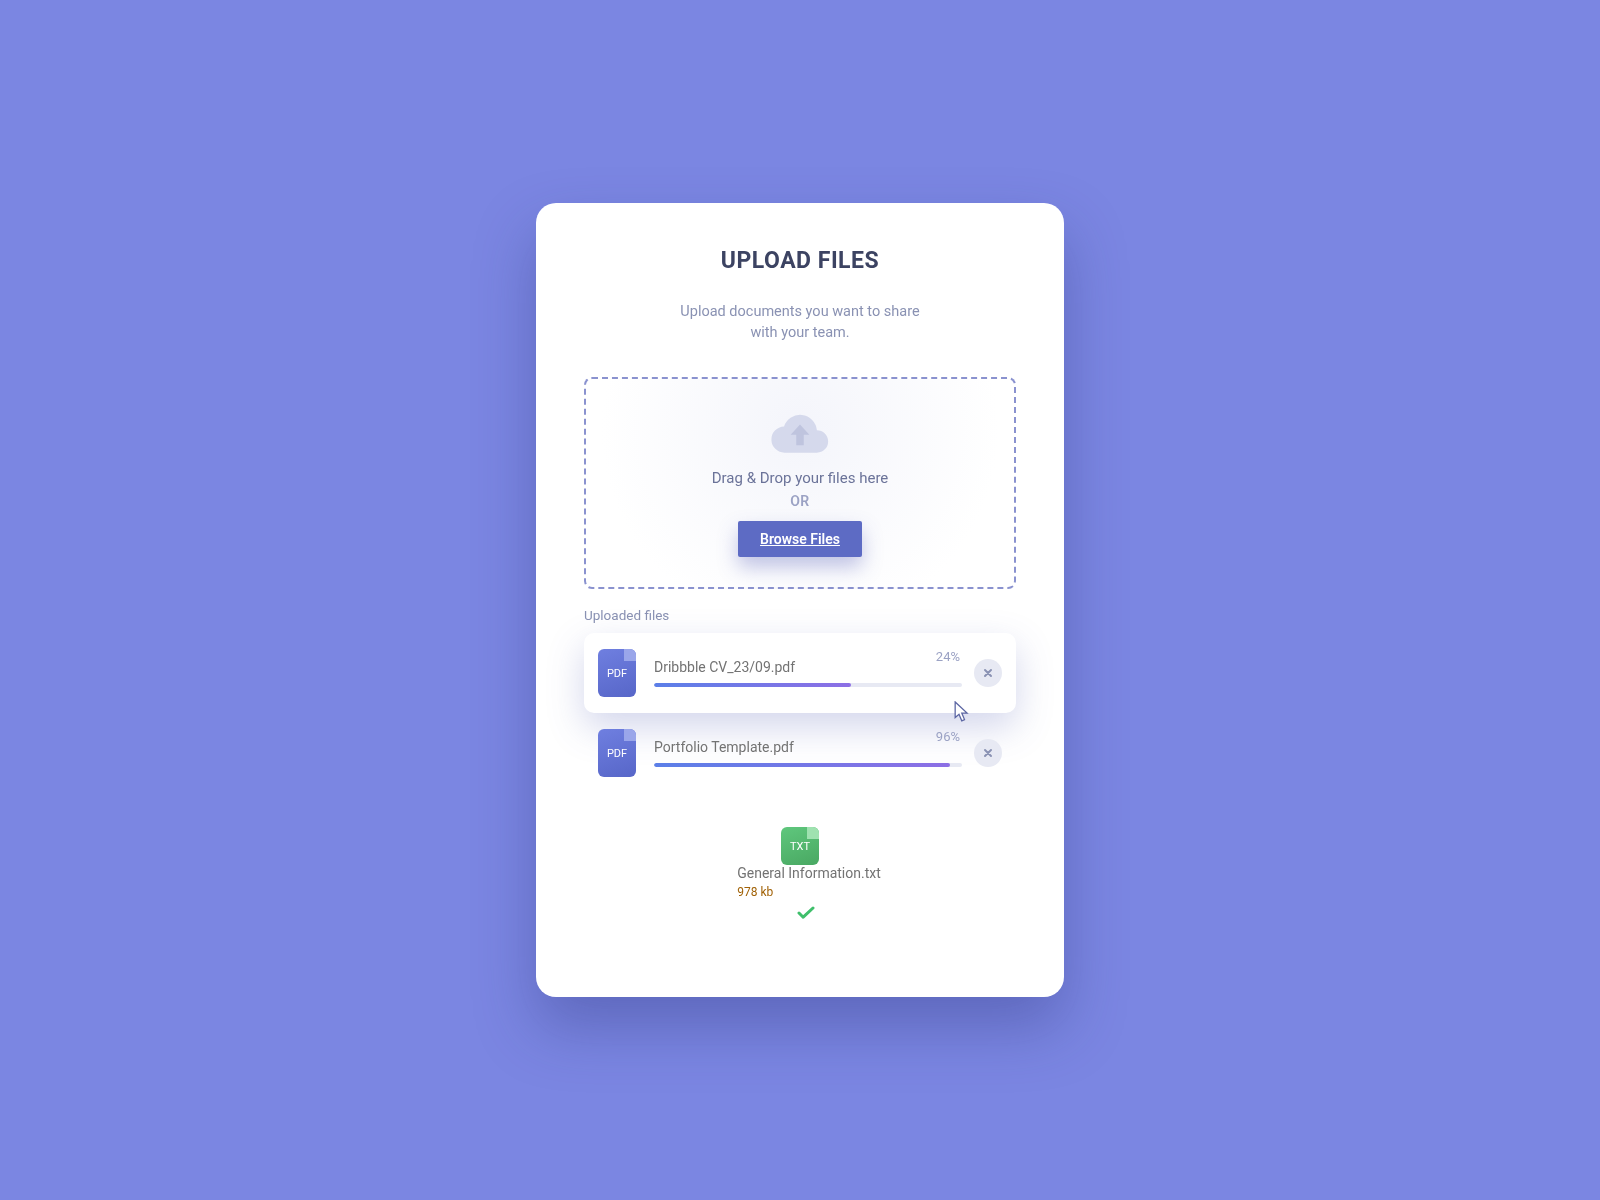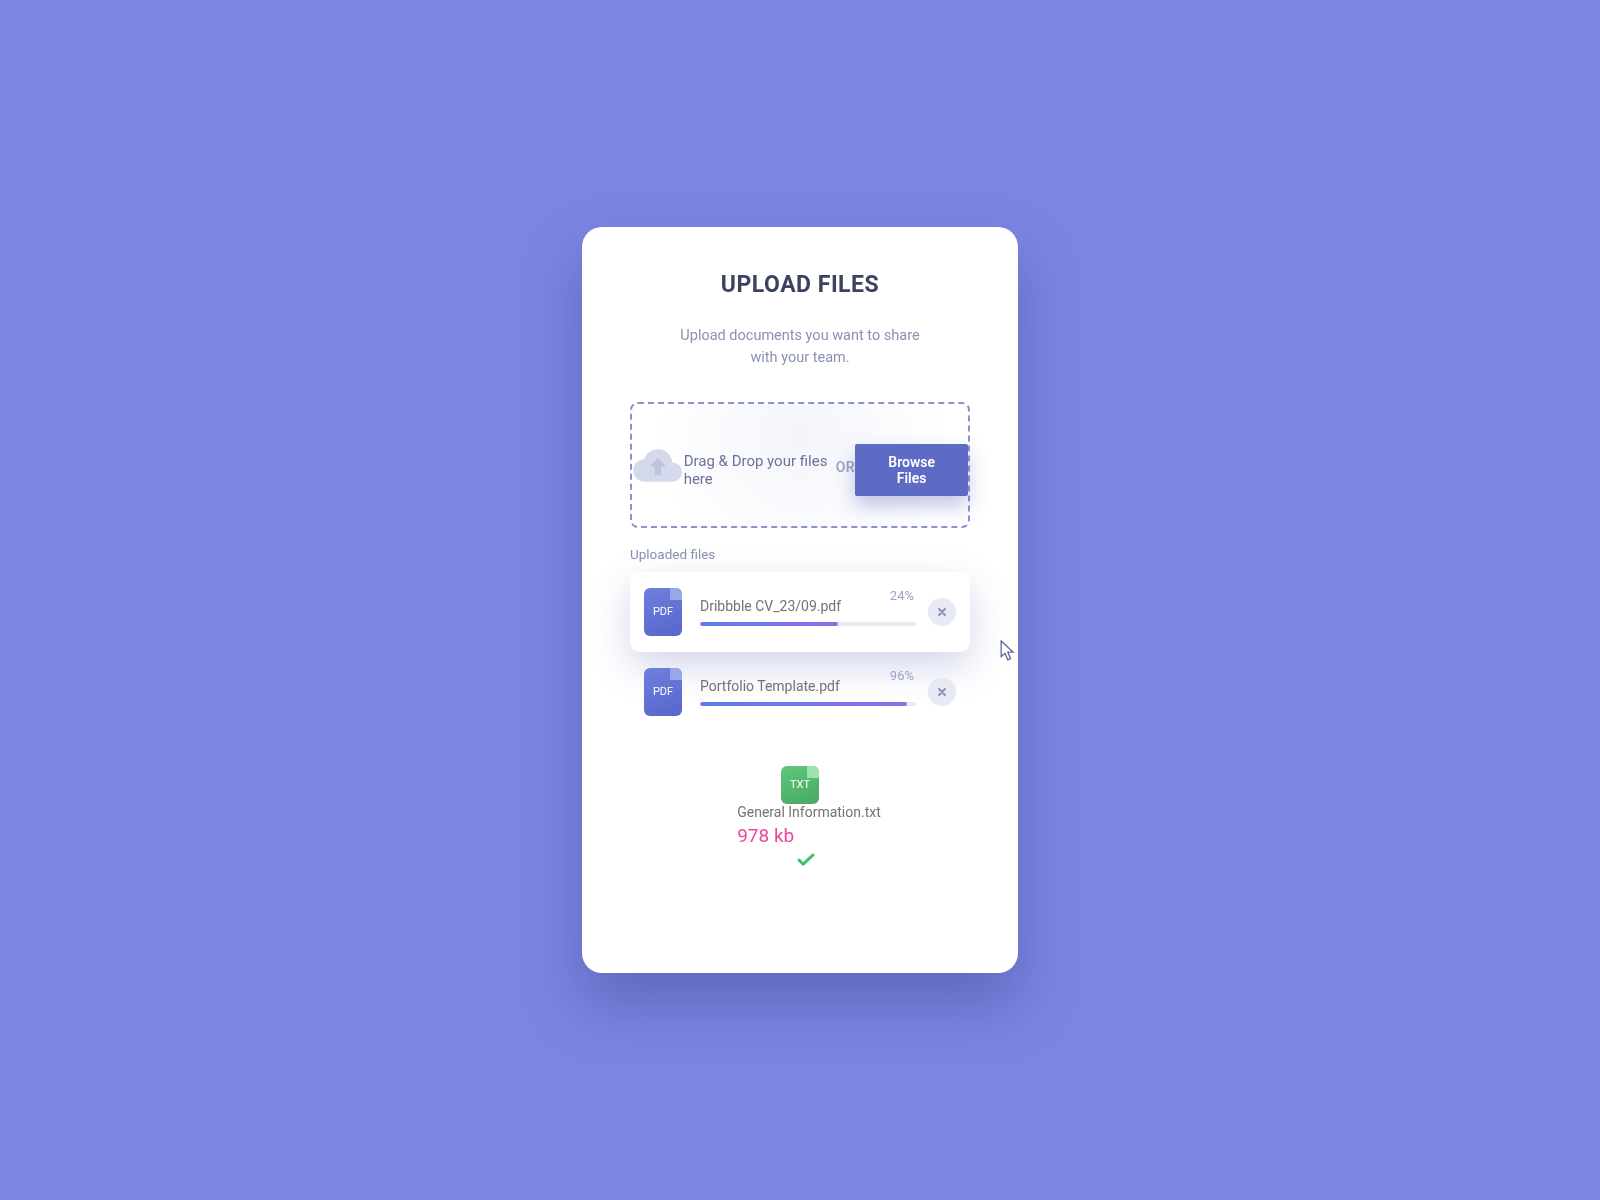--- a/index.html
+++ b/index.html
@@ -1,51 +1,52 @@
 <!DOCTYPE html>
 <html><head>
   <meta charset="utf-8">
   <style>
     * { margin:0; padding:0; box-sizing:border-box; font-family:-apple-system,BlinkMacSystemFont,"Segoe UI",Roboto,sans-serif; }
     body { width:1600px; height:1200px; background:#7b86e2; display:flex; align-items:center; justify-content:center; }
 
     .card {
-      width:436px;
+      width:528px;
       background:#fff;
       border-radius:20px;
-      padding:44px 48px 82px;
+      padding:44px 48px 54px;
       box-shadow:0 30px 60px rgba(40,50,120,.35);
     }
     .card h1 { text-align:center; font-size:23px; font-weight:700; letter-spacing:.5px; color:#3c4362; }
     .subtitle { text-align:center; font-size:14.5px; color:#8a92b3; margin-top:27px; line-height:1.45; }
 
     .dropzone {
       margin-top:34px;
       border:2px dashed #8a92cf;
       border-radius:8px;
       background:radial-gradient(circle at 50% 25%,#f4f5fb 0,#fff 75%);
       padding:28px 0 30px;
       display:flex;
-      flex-direction:row;
+      flex-direction:column;
       align-items:center;
     }
     .cloud-icon { width:60px; height:50px; }
     .drag-text { margin-top:12px; font-size:15px; color:#6b7399; }
     .or-text   { margin-top:6px;  font-size:14px; font-weight:600; color:#9ba2c4; letter-spacing:.5px; }
     .browse-btn{
       margin-top:12px;
       background:#5d6bc4;
       color:#fff;
       font-size:14px;
       font-weight:600;
       border:none;
       border-radius:2px;
       padding:10px 22px;
       cursor:pointer;
       box-shadow:0 10px 20px rgba(80,90,180,.35);
+      text-decoration:underline;
     }
 
     .uploaded-label{ margin-top:18px; font-size:13.5px; color:#8a92b3; }
 
     .file-list{ position:relative; }
     .file-row{
       display:flex;
       align-items:center;
       padding:16px 14px;
       border-radius:10px;
@@ -71,21 +72,21 @@
       width:12px; height:12px;
       border-top-right-radius:6px;
     }
     .doc-blue  { background:linear-gradient(160deg,#6f7fe0,#5766c8); }
     .doc-blue  .doc-fold{ background:#9aa6ea; }
     .doc-green { background:linear-gradient(160deg,#5fc77d,#49a862); }
     .doc-green .doc-fold{ background:#9fe2b0; }
 
     .file-info{ flex:1 1 auto; margin-left:18px; min-width:0; }
     .file-name{ font-size:14px; color:#737373; }
-    .file-sub { font-size:19px; color:#ec4899; margin-top:4px; }
+    .file-sub { font-size:12px; color:#a16207; margin-top:4px; }
 
     .progress-wrap{ display:flex; align-items:center; gap:12px; margin-top:8px; }
     .progress-track{
       flex:1 1 auto; height:4px; background:#e7e9f3; border-radius:3px; overflow:hidden;
     }
     .progress-bar{
       height:100%;
       background:linear-gradient(90deg,#5b7fe8,#8d6fe5);
       border-radius:3px;
     }

